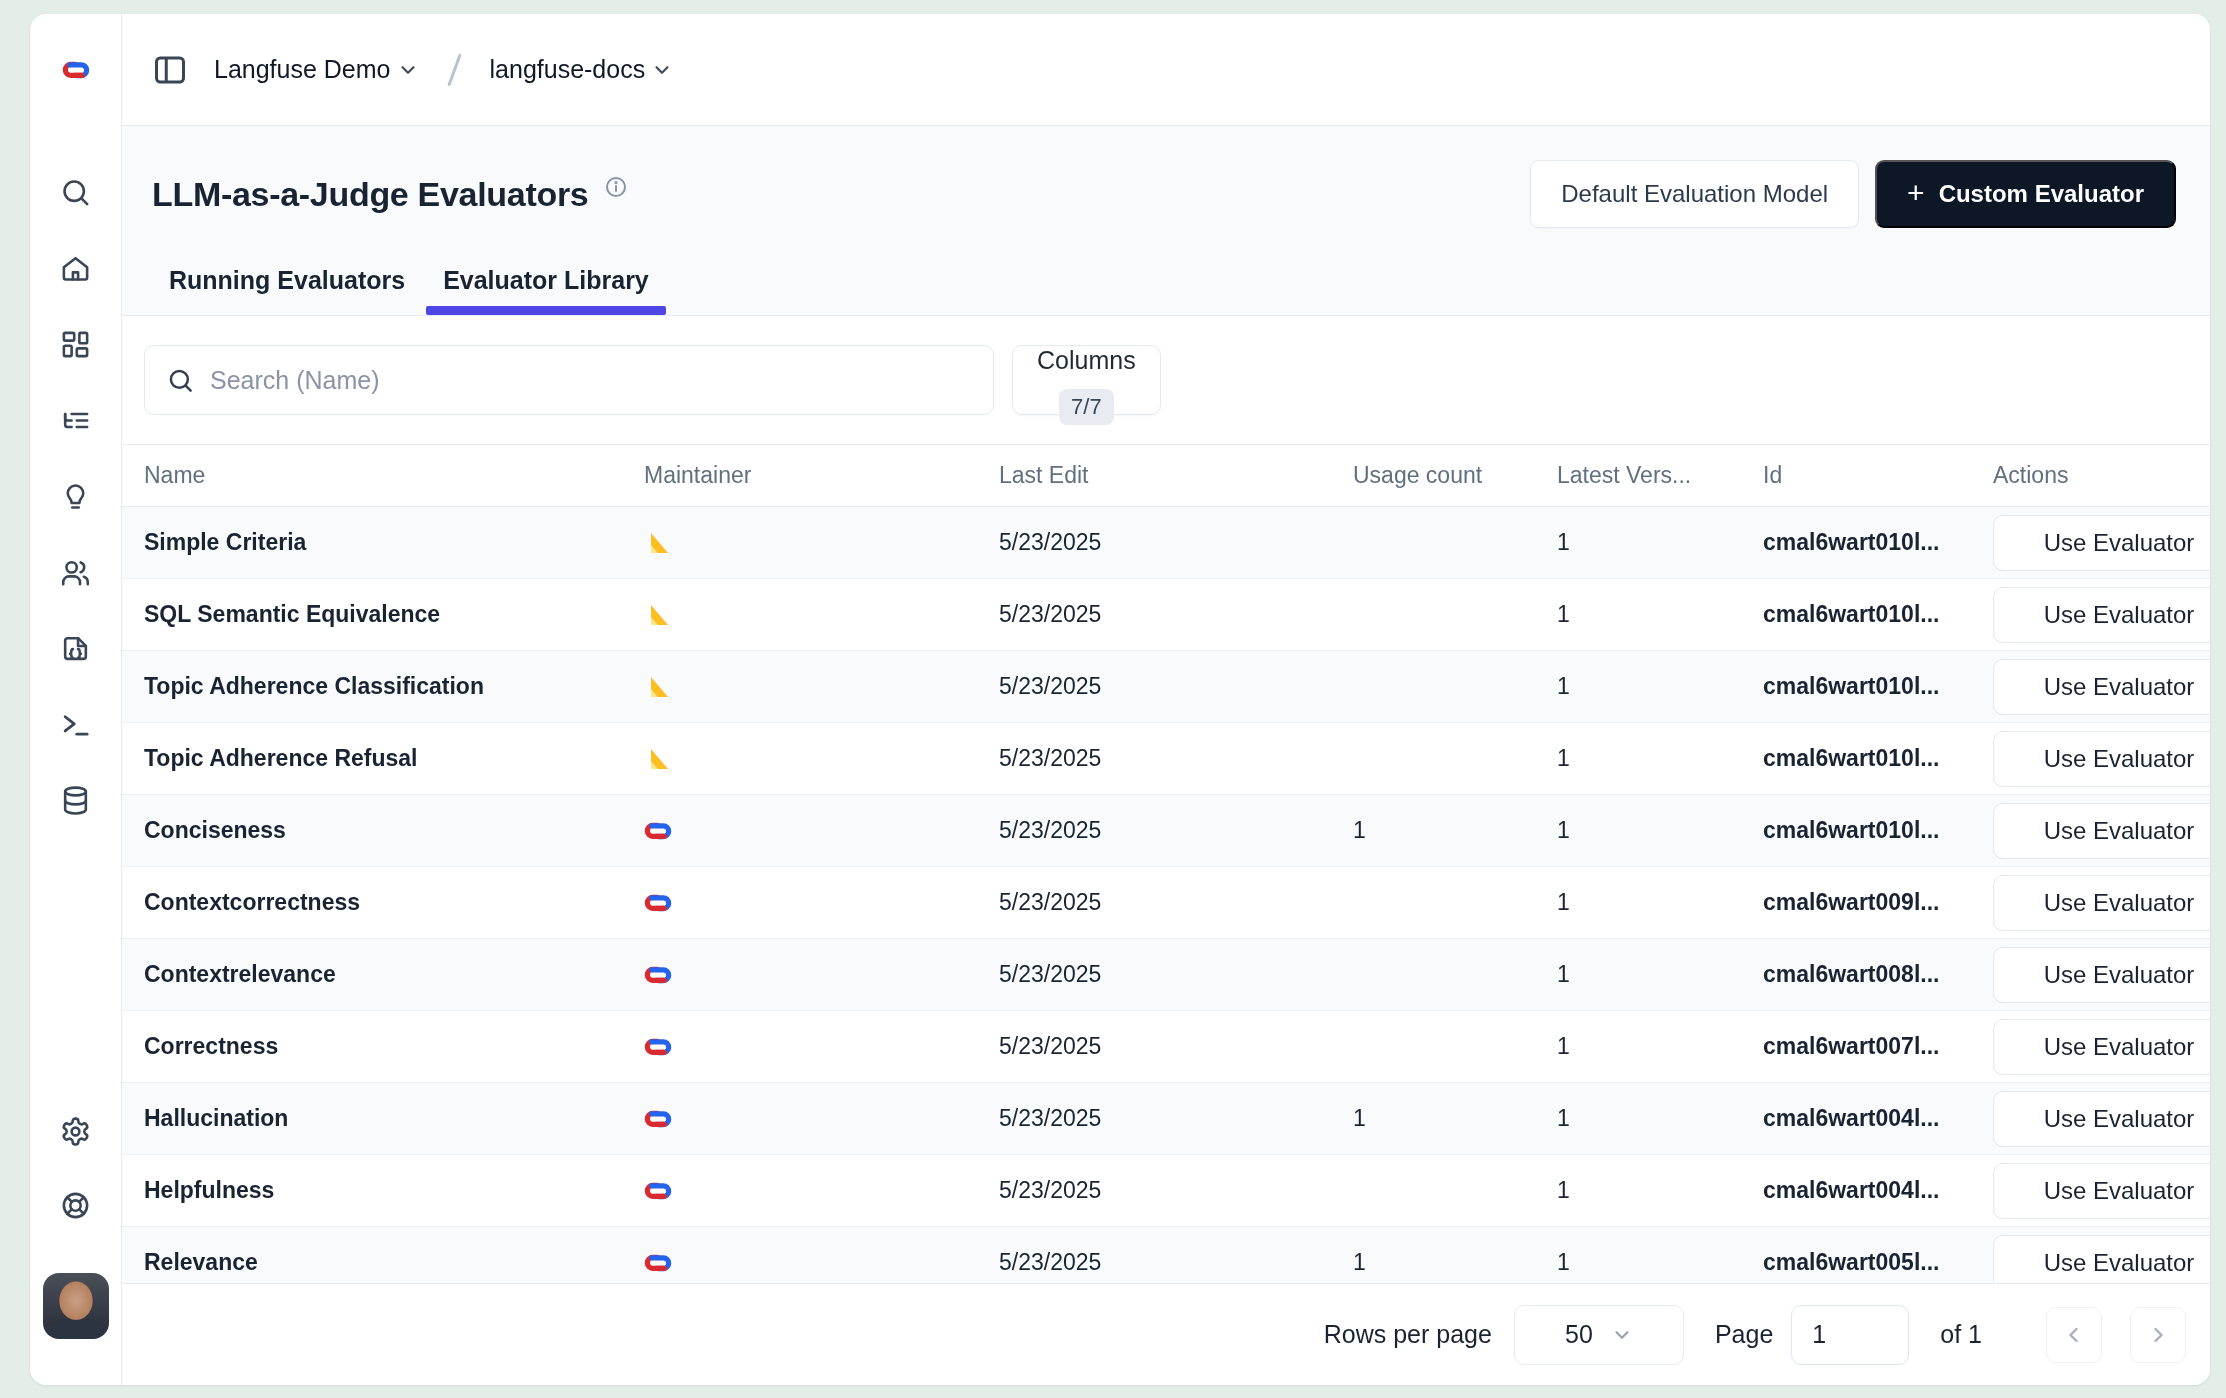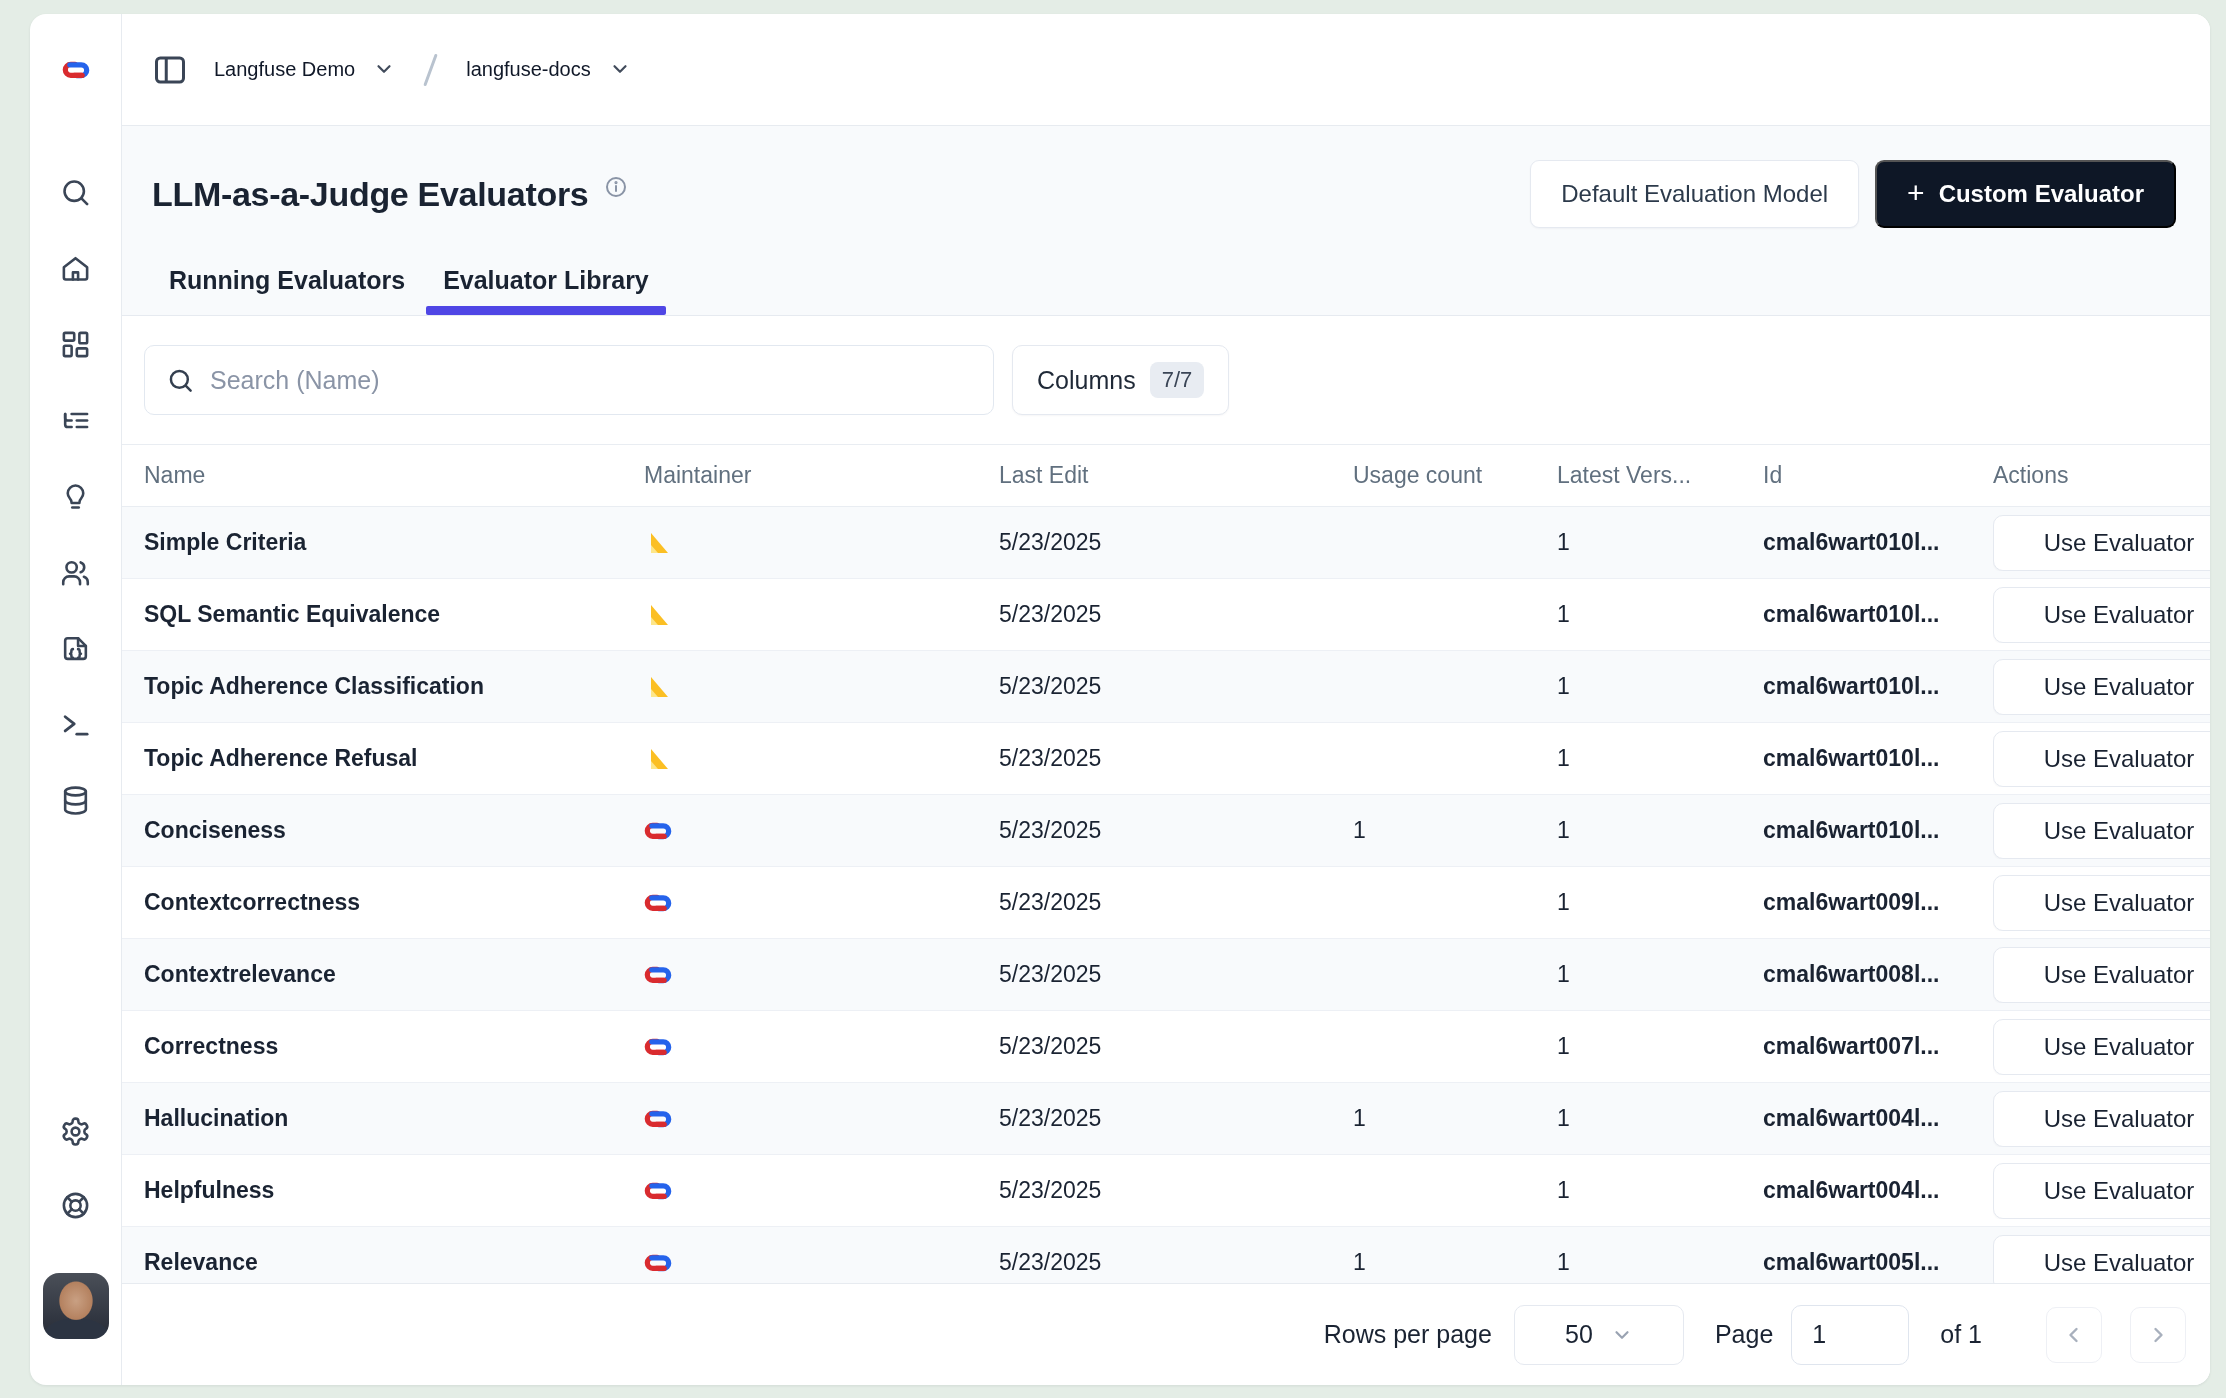--- a/index.html
+++ b/index.html
@@ -33,21 +33,21 @@
       radial-gradient(46px 26px at 50% 96%, #2c3442 0%, #2c3442 70%, rgba(0,0,0,0) 72%),
       linear-gradient(180deg, #4a4f58 0%, #262b36 100%);
   }
   
   .main { flex:1; display:flex; flex-direction:column; min-width:0; }
   .topnav {
     height:112px; flex:0 0 112px; border-bottom:1px solid #e7ebf0;
     display:flex; align-items:center; padding-left:30px; gap:18px; background:#fff;
   }
   .topnav svg.panel { width:36px; height:36px; stroke:#3a4556; stroke-width:2; fill:none; stroke-linejoin:round; cursor:pointer; }
-  .crumb { display:flex; gap:18px; font-size:20px; font-weight:500; color:#101828; cursor:pointer; padding:6px 8px; border-radius:8px; }
+  .crumb { display:flex; align-items:center; gap:6px; font-size:25px; font-weight:500; color:#101828; cursor:pointer; padding:6px 8px; border-radius:8px; }
   .chev { width:22px; height:22px; stroke:#424c5c; stroke-width:2.4; fill:none; stroke-linecap:round; stroke-linejoin:round; }
   .slash { width:3px; height:34px; background:#b9c3cf; transform:rotate(20deg); border-radius:2px; margin:0 8px; }
   
   .page-header { height:190px; flex:0 0 190px; background:#f8fafc; border-bottom:1px solid #e6eaf0; position:relative; }
   .ph-row { display:flex; align-items:center; justify-content:space-between; padding:34px 34px 0 30px; }
   .page-title-wrap { display:flex; align-items:flex-start; gap:16px; }
   .page-title { font-size:34px; font-weight:700; color:#1a2332; letter-spacing:-0.3px; }
   .info-ic { width:24px; height:24px; stroke:#8a94a6; stroke-width:2; fill:none; cursor:pointer; }
   .ph-actions { display:flex; gap:16px; }
   .btn { display:flex; align-items:center; justify-content:center; border-radius:9px; cursor:pointer; font-size:24px; height:68px; }
@@ -56,21 +56,21 @@
   .btn-dark .plus { font-size:30px; font-weight:400; line-height:1; margin-top:-2px; }
   .tabs { position:absolute; left:30px; bottom:0; display:flex; gap:4px; }
   .tab { padding:0 17px 20px 17px; font-size:25px; font-weight:600; color:#1a2332; cursor:pointer; position:relative; }
   .tab.active::after { content:""; position:absolute; left:0; right:0; bottom:0; height:9px; background:#4f46e5; border-radius:2px; }
   
   .toolbar { height:128px; flex:0 0 128px; display:flex; align-items:center; padding-left:22px; gap:18px; background:#fff; }
   .search-box { width:850px; height:70px; border:1px solid #e2e8f0; border-radius:10px; display:flex; align-items:center; padding:0 22px; gap:16px; background:#fff; }
   .search-box svg { width:27px; height:27px; stroke:#343f4f; stroke-width:2.2; fill:none; stroke-linecap:round; }
   .search-box input { border:none; outline:none; flex:1; font-size:25px; font-family:inherit; color:#1a2332; background:transparent; }
   .search-box input::placeholder { color:#8a94a6; }
-  .columns-btn { height:70px; border:1px solid #e5e9f0; border-radius:10px; background:#fff; display:flex; align-items:center; gap:14px; padding:0 24px; cursor:pointer; box-shadow:0 1px 2px rgba(16,24,40,.04); }
+  .columns-btn { height:70px; border:1px solid #e5e9f0; border-radius:10px; background:#fff; display:flex; align-items:center; gap:14px; padding:0 24px; cursor:pointer; box-shadow:0 1px 2px rgba(16,24,40,.04);flex-direction:column; }
   .columns-btn .lbl { font-size:25px; font-weight:500; color:#1f2937; }
   .columns-badge { background:#e8ecf2; border-radius:8px; padding:5px 12px; font-size:22px; color:#3a4556; }
   
   .table-wrap { flex:1; overflow:hidden; display:flex; flex-direction:column; border-top:1px solid #e9edf2; }
   .tr { display:flex; align-items:center; padding-left:22px; flex:0 0 72px; height:72px; border-bottom:1px solid #edf0f5; }
   .tr.head { flex:0 0 62px; height:62px; border-bottom:1px solid #e9edf2; }
   .tr:nth-child(odd):not(.head) { background:#f8fafc; }
   .th { font-size:23px; font-weight:500; color:#61707f; white-space:nowrap; overflow:hidden; }
   .td { font-size:23px; color:#1a2332; white-space:nowrap; overflow:hidden; }
   .col-name { width:500px; flex:0 0 500px; }

